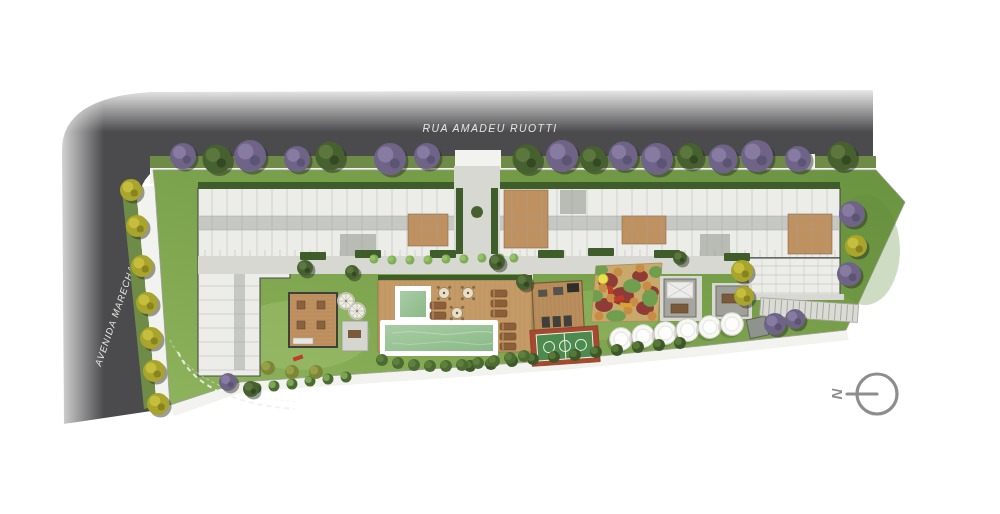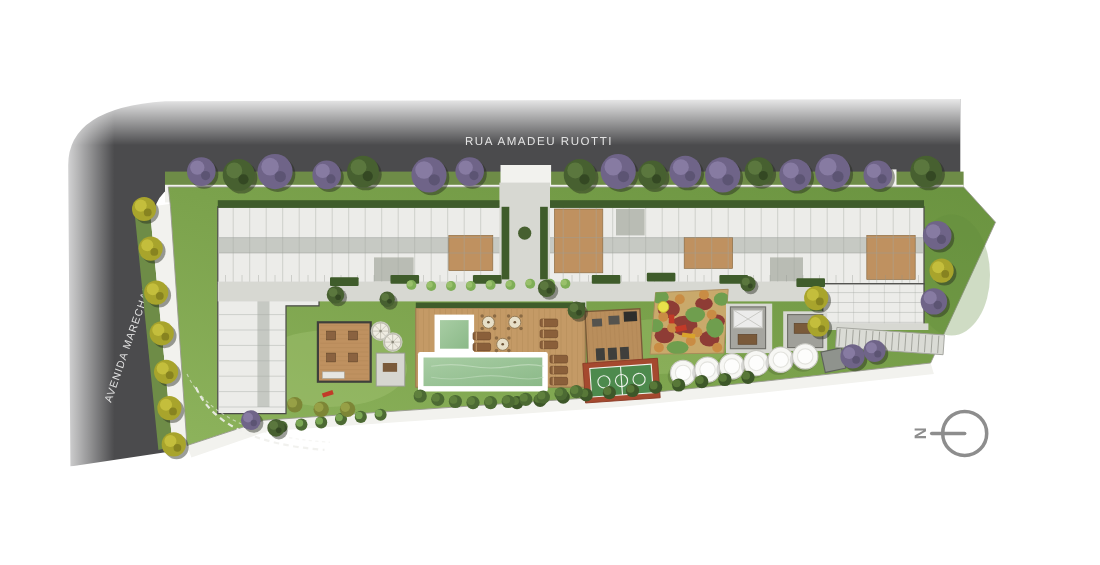--- a/index.html
+++ b/index.html
@@ -1,17 +1,17 @@
 <!DOCTYPE html>
 <html style="--c-asphalt: #4b4b4d; --c-sidewalk: #f2f2ee; --c-verge: #6e8c47; --c-lawn_light: #9cba6b; --c-lawn_mid: #7fa44f; --c-lawn_dark: #6a9340; --c-hedge: #3f5c2b; --c-shrub: #4c6a33; --c-shrub_light: #7fae57; --c-building_fill: #ecece9; --c-building_wall: #4a4a48; --c-corridor: #c6c9c3; --c-paving: #d7d8d2; --c-deck_wood: #c49a66; --c-interior_wood: #bf9160; --c-pool_rim: #ffffff; --c-pool_water: #9cc69b; --c-pool_water_dark: #86b383; --c-court_surround: #a5492f; --c-court_floor: #4d8a4d; --c-court_lines: #eef3ec; --c-playground_base: #c9a96b; --c-playground_red: #8e3c35; --c-playground_green: #6f9e4e; --c-playground_orange: #c98c44; --c-playground_yellow: #e8e14b; --c-equipment_red: #c23a28; --c-gazebo: #a6a6a0; --c-tree_purple: #6f6488; --c-tree_yellow: #a8a42c; --c-tree_green: #476030; --c-street_text: #e3e3e3; --c-compass: #8d8d8d;"><head>
 <meta charset="utf-8">
 <style>
   html,body{margin:0;padding:0;background:#ffffff;}
   #stage{position:relative;width:1000px;height:467px;background:#ffffff;overflow:hidden;
-         font-family:"Liberation Sans", sans-serif;}
+         font-family:"Liberation Sans", sans-serif;font-style:italic;}
   svg{display:block}
   .f-asphalt{fill:var(--c-asphalt)}
   .f-walk{fill:var(--c-sidewalk)}
   .f-verge{fill:var(--c-verge)}
   .f-bldg{fill:var(--c-building_fill);stroke:var(--c-building_wall);stroke-width:1.1}
   .f-corr{fill:var(--c-corridor)}
   .f-pave{fill:var(--c-paving)}
   .f-pave2{fill:#b9bcb4}
   .f-wood{fill:var(--c-interior_wood);stroke:#8a6a42;stroke-width:.6}
   .f-deck{fill:var(--c-deck_wood);stroke:#9c7a4e;stroke-width:1}

